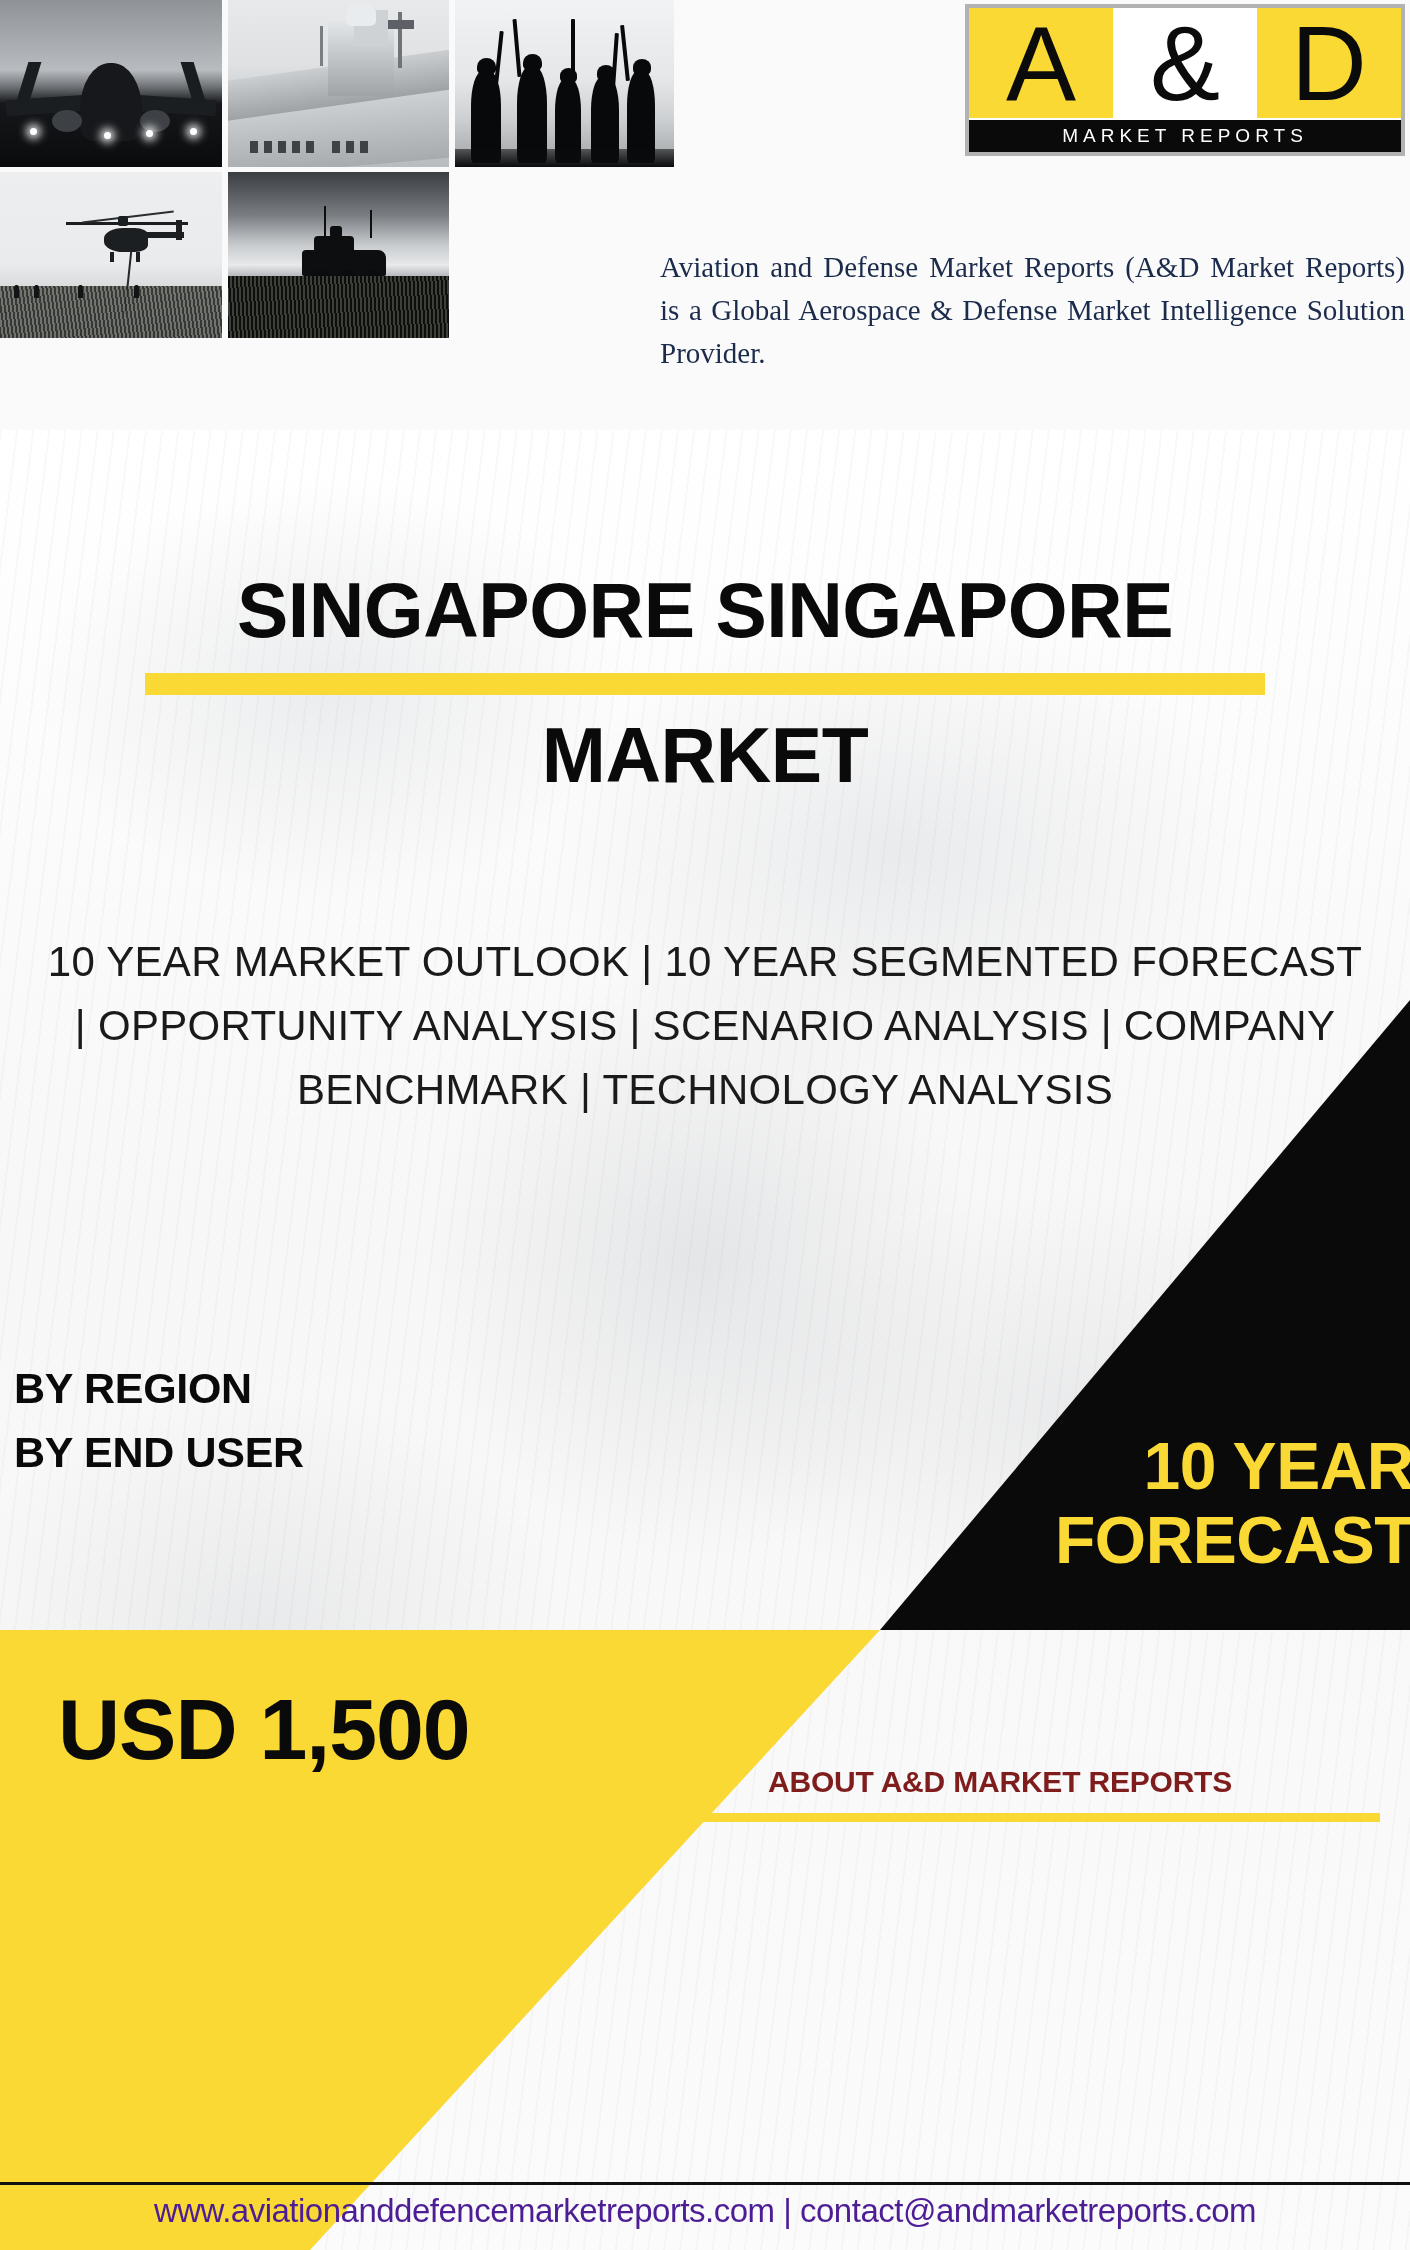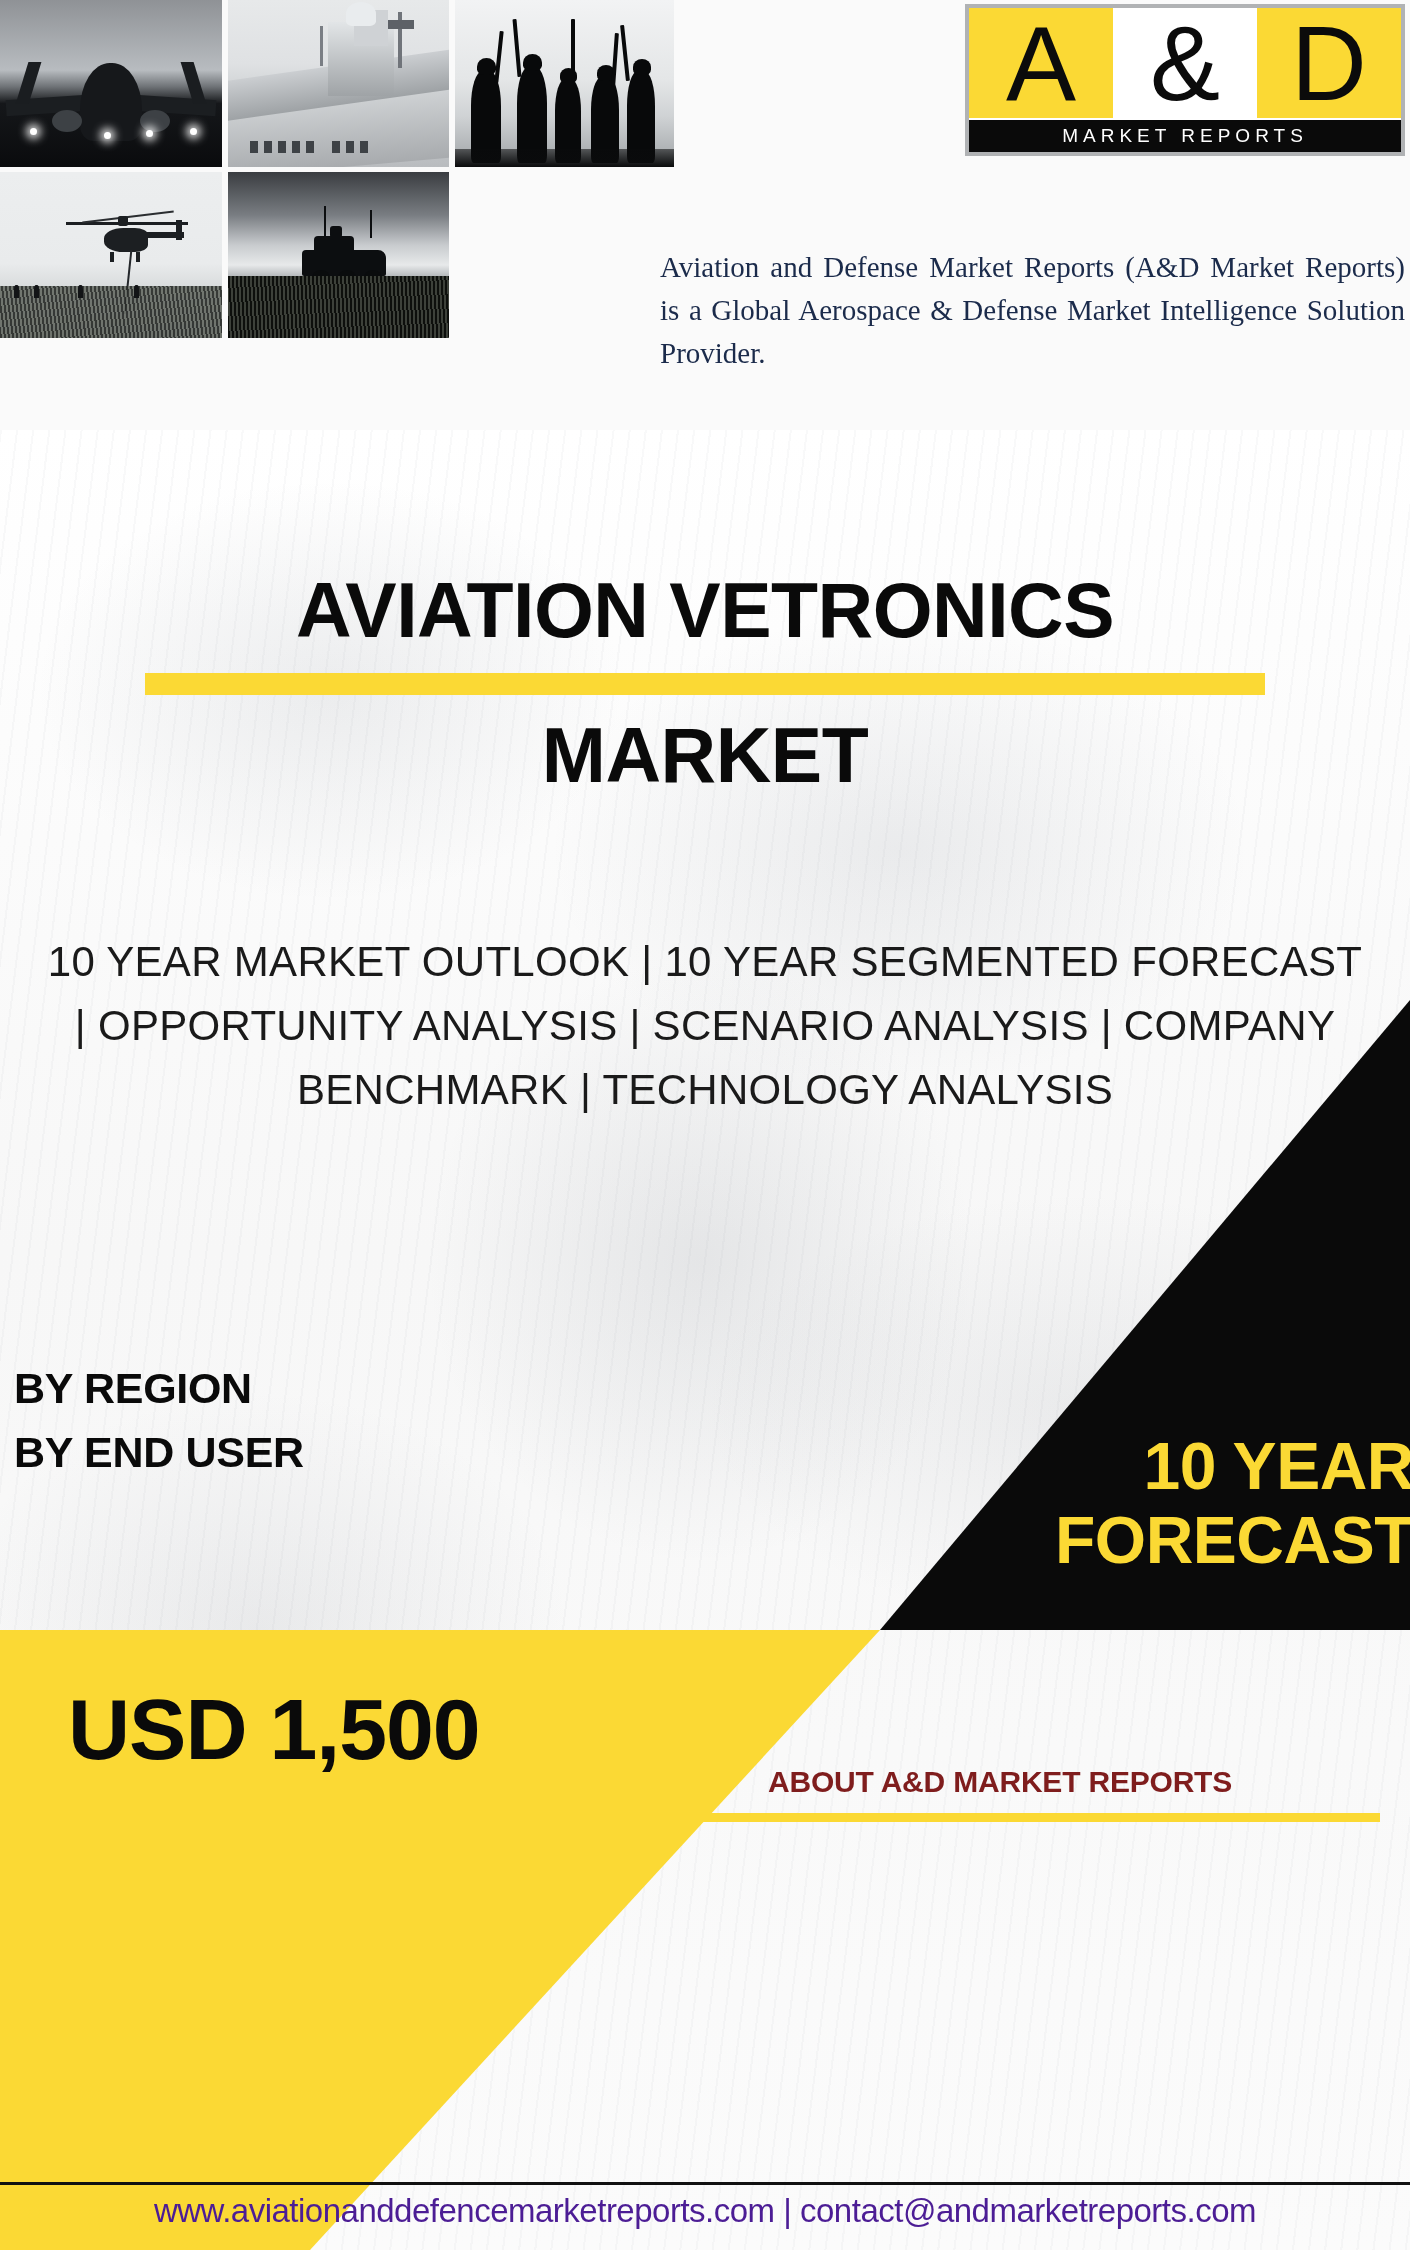--- a/index.html
+++ b/index.html
@@ -134,21 +134,21 @@
 
   
   .segments{position:absolute;left:14px;top:1357px;z-index:4;}
   .segments div{font-size:43px;font-weight:bold;color:#0a0a0a;line-height:1.48;letter-spacing:-0.3px;}
 
   
   .yellow-diag{position:absolute;left:0;top:0;width:1410px;height:2250px;
     background:#fbd934;
     clip-path:polygon(0px 1630px, 880px 1630px, 310px 2250px, 0px 2250px);
     pointer-events:none;}
-  .price{position:absolute;left:68px;top:1680px;z-index:6;
+  .price{position:absolute;left:58px;top:1680px;z-index:6;
     font-size:86px;font-weight:bold;color:#0a0a0a;letter-spacing:-1px;}
 
   
   .about{position:absolute;right:30px;top:1765px;width:760px;text-align:center;z-index:6;}
   .about-title{font-size:30px;font-weight:bold;color:#7f1d1d;letter-spacing:-0.2px;}
   .about-rule{width:730px;height:9px;background:#fbd934;margin:14px 0 0 auto;}
   .bullets{position:absolute;left:716px;top:1870px;width:690px;z-index:6;
     list-style:none;margin:0;padding:0;}
   .bullets li{position:relative;padding-left:36px;font-size:33px;font-weight:bold;color:#15294f;
     line-height:1.28;margin-bottom:4px;letter-spacing:-0.2px;}
@@ -269,21 +269,21 @@
       </div>
     </div>
     <div class="logo-bar">
       <span>MARKET REPORTS</span>
     </div>
   </div>
 
   <div class="desc">Aviation and Defense Market Reports (A&amp;D Market Reports) is a Global Aerospace &amp; Defense Market Intelligence Solution Provider.</div>
 
   <div class="title-wrap">
-    <div class="title-l1">AVIATION VETRONICS</div>
+    <div class="title-l1">SINGAPORE SINGAPORE</div>
     <div class="title-rule"></div>
     <div class="title-l2">MARKET</div>
   </div>
 
   <div class="subtitle">10 YEAR MARKET OUTLOOK | 10 YEAR SEGMENTED FORECAST | OPPORTUNITY ANALYSIS | SCENARIO ANALYSIS | COMPANY BENCHMARK | TECHNOLOGY ANALYSIS</div>
 
   <div class="black-diag"></div>
   <div class="forecast">
     <div>10 YEAR</div>
     <div>FORECAST</div>

